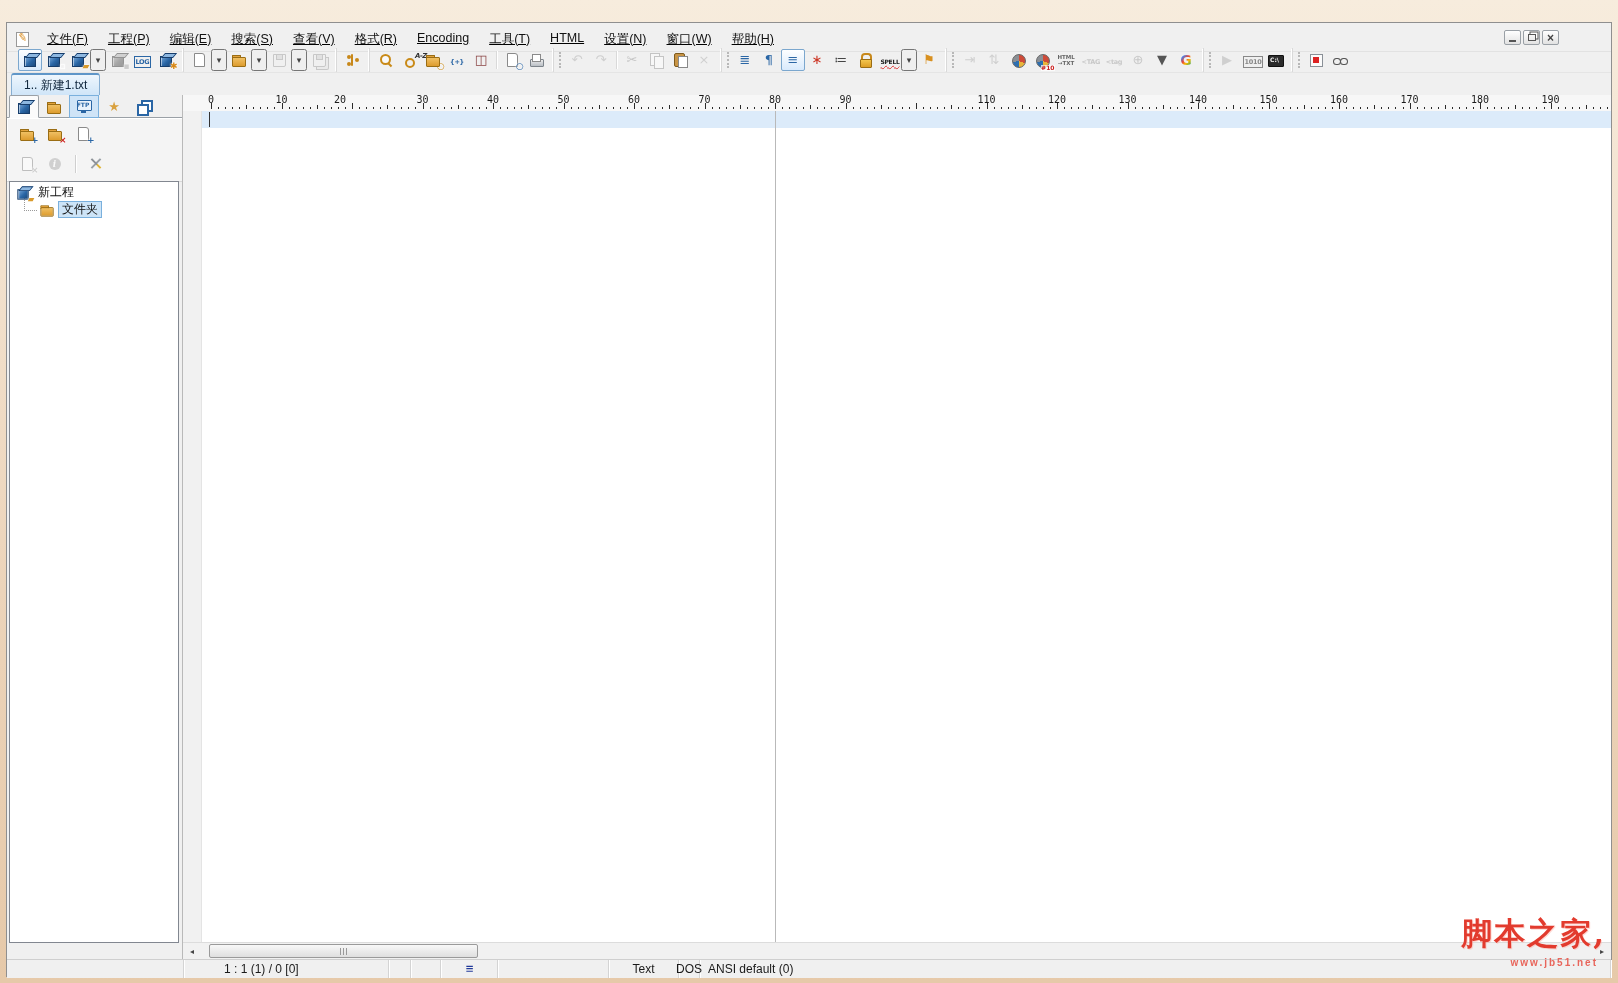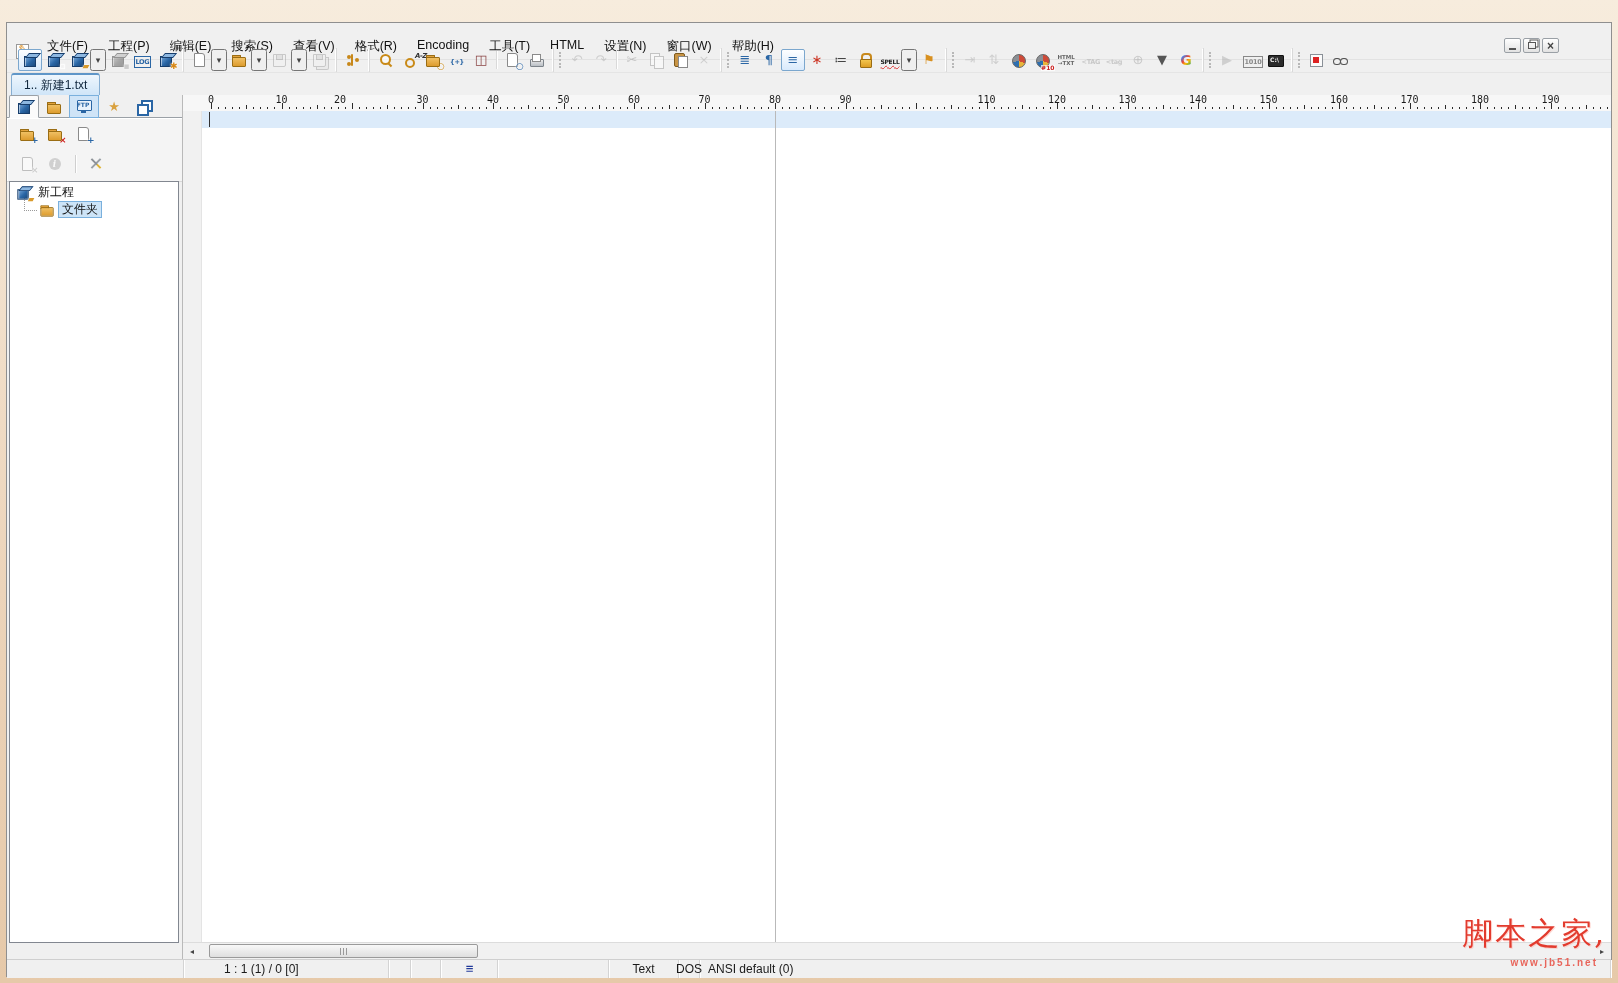--- a/index.html
+++ b/index.html
@@ -18,21 +18,21 @@
     background:linear-gradient(#fdf7ef,#e8d2b8 45%,#dcc0a1);box-shadow:inset 0 1px 0 rgba(255,255,255,.85);
     display:flex;align-items:center;justify-content:center;margin-left:1px;padding:0;}
   .wbtn-min{width:29px;} .wbtn-max{width:28px;} 
   .wbtn-close{width:32px;background:linear-gradient(#f3a691,#dd5f45 45%,#c03a24);border-color:#7e2f1e;}
   .wbtn-min::before{content:"";width:9px;height:3px;background:#4a4a4a;border:1px solid #fff3;}
   .wbtn-max::before{content:"";width:9px;height:7px;border:1px solid #4a4a4a;border-top:3px solid #4a4a4a;background:#fff8;}
   .wbtn-close::before{content:"\00d7";color:#fff;font-size:14px;font-weight:bold;line-height:14px;text-shadow:0 1px 1px #0006;}
   
   .client{position:absolute;left:6px;top:22px;width:1606px;height:955px;background:#f0f0f0;border:1px solid #8f8f8f;box-sizing:border-box;}
   
-  .menubar{position:absolute;left:0;top:12px;width:100%;height:24px;display:flex;align-items:flex-end;border-bottom:1px solid #e2e2e2;}
+  .menubar{position:absolute;left:0;top:4px;width:100%;height:24px;display:flex;align-items:center;border-bottom:1px solid #e2e2e2;text-decoration:underline;}
   .menu-edit-icon{width:16px;height:16px;margin:0 6px 0 8px;position:relative;}
   .menu-edit-icon::before{content:"";position:absolute;left:1px;top:1px;width:11px;height:13px;background:#fff;border:1px solid #999;}
   .menu-edit-icon::after{content:"\270E";position:absolute;left:3px;top:0px;font-size:11px;color:#d8891a;transform:rotate(10deg);}
   .menu-item{padding:4px 10px;font-size:12.5px;color:#111;}
   .mdibtns{position:absolute;right:52px;top:3px;display:flex;gap:2px;}
   .mdibtn{width:17px;height:15px;background:linear-gradient(#ffffff,#e2e2e2);border:1px solid #9aa0a6;border-radius:2px;display:flex;align-items:center;justify-content:center;padding:0;}
   .mdi-min::before{content:"";width:7px;height:2px;background:#555;margin-top:7px;}
   .mdi-restore::before{content:"";width:6px;height:5px;border:1px solid #555;box-shadow:2px -2px 0 -0.5px #fff,2px -2px 0 0.5px #555;}
   .mdi-close::before{content:"\00d7";font-size:12px;font-weight:bold;color:#444;line-height:10px;}
   
@@ -134,21 +134,21 @@
   .harrow.left{left:1px;} .harrow.right{right:1px;}
   .harrow.left::before{content:"\25C2";} .harrow.right::before{content:"\25B8";}
   .hthumb{position:absolute;left:26px;top:1px;width:269px;height:14px;background:linear-gradient(#f8f8f8,#dfdfdf);border:1px solid #9a9a9a;border-radius:2px;box-sizing:border-box;}
   .hthumb::before{content:"";position:absolute;left:50%;top:3px;width:8px;height:7px;margin-left:-4px;
     background:repeating-linear-gradient(90deg,#9a9a9a 0 1px,transparent 1px 3px);}
   
   .statusbar{position:absolute;left:0;top:936px;width:100%;height:19px;background:#f0f0f0;border-top:1px solid #cfcfcf;display:flex;font-size:12px;color:#1a1a1a;box-sizing:border-box;}
   .scell{display:flex;align-items:center;border-right:1px solid #d4d4d4;box-shadow:1px 0 0 #ffffff;box-sizing:border-box;height:100%;}
   .scell .ic{margin:0 auto;transform:scale(.8);}
   
-  .wm-title{position:absolute;right:12px;bottom:28px;font-family:"DejaVu Serif","Liberation Serif",serif;font-weight:normal;font-size:31px;color:#e23b2e;z-index:60;letter-spacing:2px;text-shadow:1px 1px 0 rgba(255,180,170,.5);}
+  .wm-title{position:absolute;right:12px;bottom:28px;font-family:"DejaVu Serif","Liberation Serif",serif;font-weight:bold;font-size:31px;color:#e23b2e;z-index:60;letter-spacing:2px;text-shadow:1px 1px 0 rgba(255,180,170,.5);}
   .wm-site{position:absolute;right:20px;bottom:15px;font-size:10px;font-weight:bold;color:#e8655b;letter-spacing:2px;z-index:60;}
 </style>
 </head>
 <body>
 
 <div id="stage">
 
 
   <div class="client">
 

